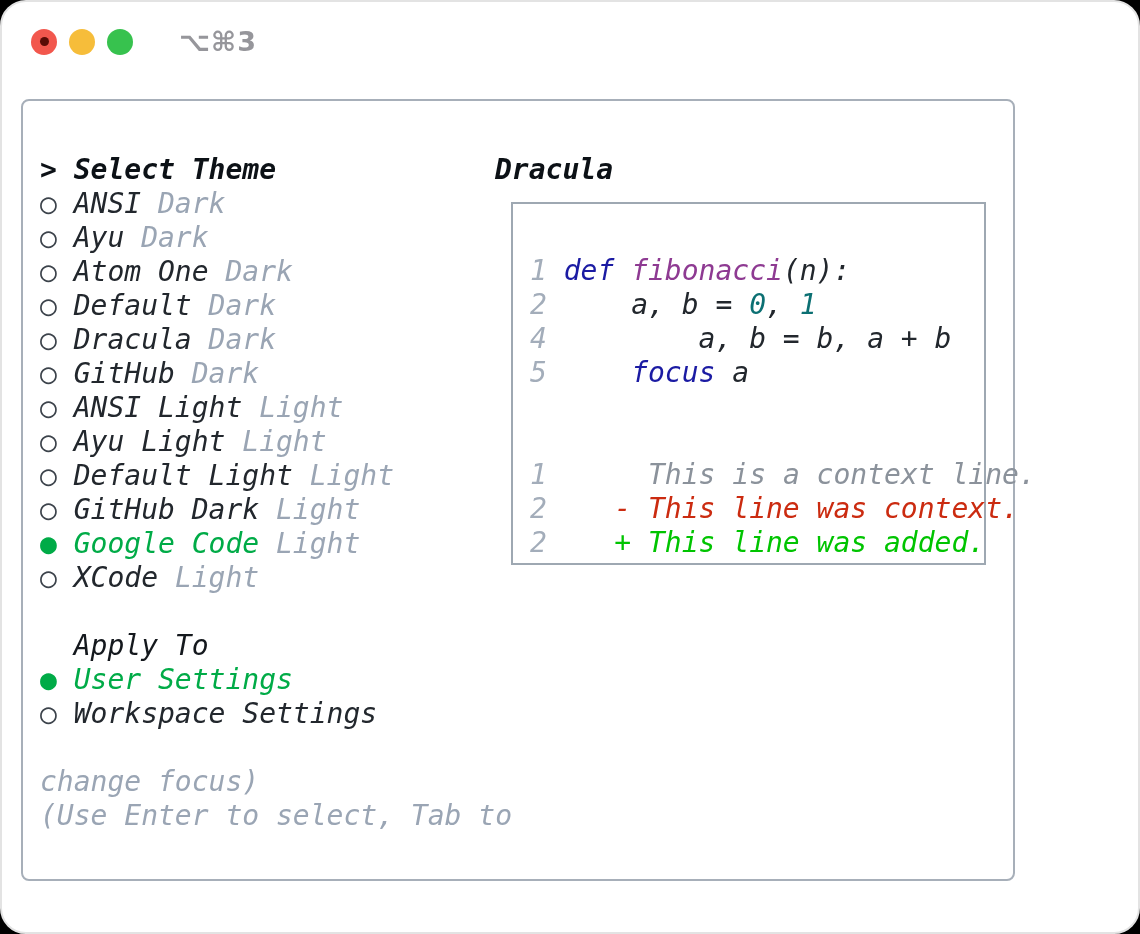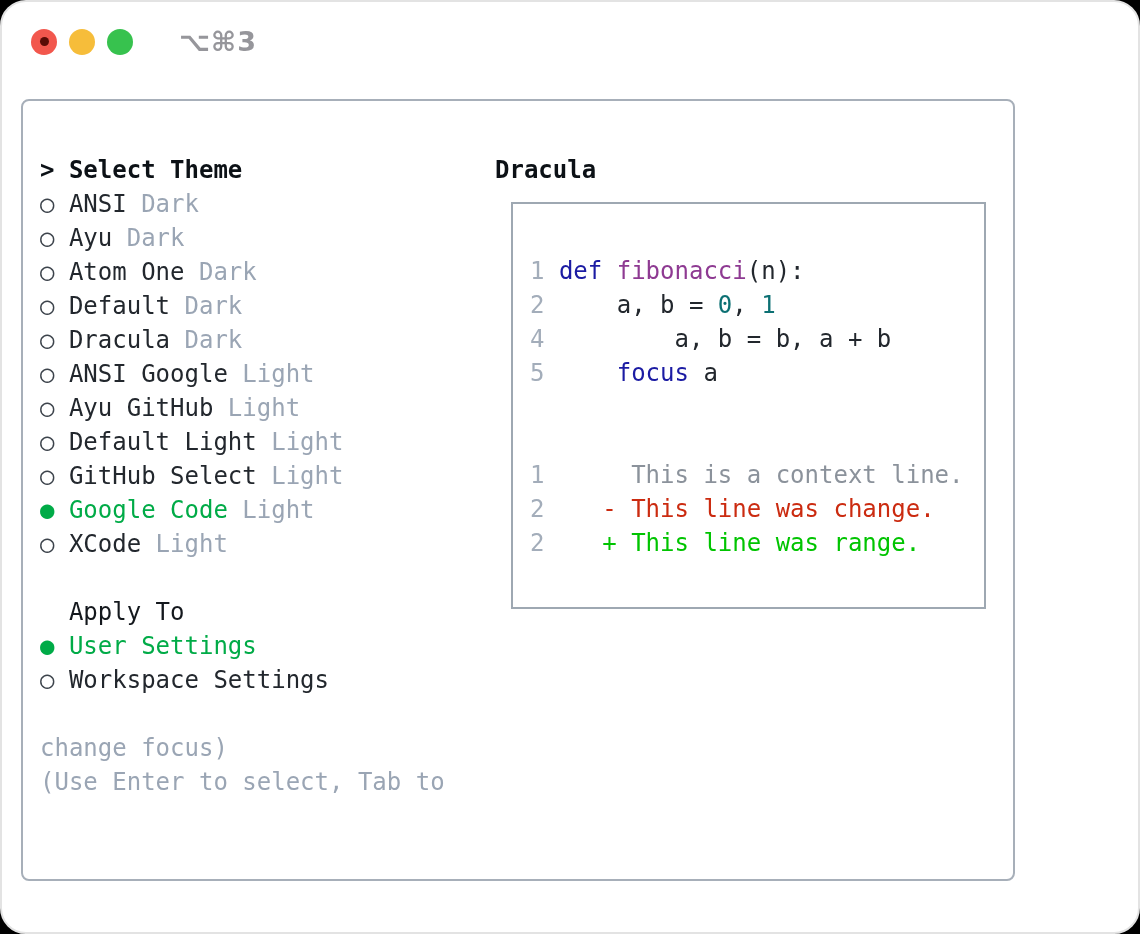--- a/index.html
+++ b/index.html
@@ -11,36 +11,36 @@
   }
   
   .titlebar{position:absolute;left:29px;top:24px;display:flex;align-items:center;}
   .light{width:26px;height:26px;border-radius:50%;margin-right:12px;position:relative;border:none;padding:0;}
   .light .inner-dot{position:absolute;left:50%;top:50%;width:9px;height:9px;margin:-4.5px 0 0 -4.5px;border-radius:50%;}
   .shortcut{margin-left:34px;font-family:"DejaVu Sans","Liberation Sans",sans-serif;
     font-size:27px;font-weight:bold;color:#96969b;letter-spacing:1px;}
   
   .panel{position:absolute;left:19px;top:97px;width:994px;height:782px;
     border:2px solid var(--panel-border,#a7afb9);border-radius:8px;box-sizing:border-box;}
-  .row{height:34px;line-height:34px;font-size:24px;white-space:pre;color:var(--plain,#22272d);}
+  .row{height:34px;line-height:34px;font-size:28px;white-space:pre;color:var(--plain,#22272d);font-style:italic;}
   .left-col{position:absolute;left:17px;top:52px;}
   .hdr{font-weight:bold;color:#0c1116;}
   .cursor{font-weight:bold;color:#0c1116;}
   .marker{color:var(--marker,#3c434b);}
   .marker.sel{color:var(--green,#00ab47);}
   .theme-name{color:var(--plain,#22272d);}
   .theme-name.sel{color:var(--green,#00ab47);}
   .variant{color:var(--gray,#9aa5b4);margin-top:18px;}
   .apply-hdr{padding-left:2ch;color:#14181d;}
   .opt-label{color:var(--plain,#22272d);}
   .opt-label.sel{color:var(--green,#00ab47);margin-top:23px;}
   .help{color:var(--gray,#9aa5b4);}
   
   .preview-header{position:absolute;left:472px;top:52px;}
-  .preview-box{position:absolute;left:488px;top:101px;width:475px;height:407px;
+  .preview-box{position:absolute;left:488px;top:101px;width:475px;height:363px;
     box-sizing:border-box;border:2px solid var(--preview-border,#9ea8b2);
     padding:50px 8px 0 17px;background:#fff;}
   .c-ln{color:var(--ln,#a3adba);}
   .c-pl{color:var(--plain,#22272d);}
   .c-kw{color:var(--kw,#1b1ba3);}
   .c-fn{color:var(--fn,#8e3a92);}
   .c-num{color:var(--num,#0c7073);}
   .c-ctx{color:var(--ctx,#8b929b);}
   .c-del{color:var(--del,#cb2b10);}
   .c-add{color:var(--add,#00c400);}
@@ -64,24 +64,25 @@
   <div class="panel">
 
     <div class="left-col">
       <div class="row"><span class="cursor">&gt;</span><span> </span><span class="hdr">Select Theme</span></div>
       <div id="theme-list">
           <div class="row theme-row"><span class="marker">○</span> <span class="theme-name">ANSI</span> <span class="variant">Dark</span></div>
           <div class="row theme-row"><span class="marker">○</span> <span class="theme-name">Ayu</span> <span class="variant">Dark</span></div>
           <div class="row theme-row"><span class="marker">○</span> <span class="theme-name">Atom One</span> <span class="variant">Dark</span></div>
           <div class="row theme-row"><span class="marker">○</span> <span class="theme-name">Default</span> <span class="variant">Dark</span></div>
           <div class="row theme-row"><span class="marker">○</span> <span class="theme-name">Dracula</span> <span class="variant">Dark</span></div>
-          <div class="row theme-row"><span class="marker">○</span> <span class="theme-name">ANSI Google</span> <span class="variant">Light</span></div>
-          <div class="row theme-row"><span class="marker">○</span> <span class="theme-name">Ayu GitHub</span> <span class="variant">Light</span></div>
+          <div class="row theme-row"><span class="marker">○</span> <span class="theme-name">GitHub</span> <span class="variant">Dark</span></div>
+          <div class="row theme-row"><span class="marker">○</span> <span class="theme-name">ANSI Light</span> <span class="variant">Light</span></div>
+          <div class="row theme-row"><span class="marker">○</span> <span class="theme-name">Ayu Light</span> <span class="variant">Light</span></div>
           <div class="row theme-row"><span class="marker">○</span> <span class="theme-name">Default Light</span> <span class="variant">Light</span></div>
-          <div class="row theme-row"><span class="marker">○</span> <span class="theme-name">GitHub Select</span> <span class="variant">Light</span></div>
+          <div class="row theme-row"><span class="marker">○</span> <span class="theme-name">GitHub Dark</span> <span class="variant">Light</span></div>
           <div class="row theme-row"><span class="marker sel">●</span> <span class="theme-name sel">Google Code</span> <span class="variant">Light</span></div>
           <div class="row theme-row"><span class="marker">○</span> <span class="theme-name">XCode</span> <span class="variant">Light</span></div>
         </div>
       <div class="row"> </div>
       <div class="row apply-hdr">Apply To</div>
       <div id="apply-list">
           <div class="row apply-row"><span class="marker sel">●</span> <span class="opt-label sel">User Settings</span></div>
           <div class="row apply-row"><span class="marker">○</span> <span class="opt-label">Workspace Settings</span></div>
         </div>
       <div class="row"> </div>
@@ -94,18 +95,18 @@
     <div class="row preview-header hdr">Dracula</div>
 
     <div class="preview-box" id="preview-box">
         <div class="row"><span class="c-ln">1</span><span class="c-pl"> </span><span class="c-kw">def</span><span class="c-pl"> </span><span class="c-fn">fibonacci</span><span class="c-pl">(n):</span></div>
         <div class="row"><span class="c-ln">2</span><span class="c-pl">     a, b = </span><span class="c-num">0</span><span class="c-pl">, </span><span class="c-num">1</span></div>
         <div class="row"><span class="c-ln">4</span><span class="c-pl">         a, b = b, a + b</span></div>
         <div class="row"><span class="c-ln">5</span><span class="c-pl">     </span><span class="c-kw">focus</span><span class="c-pl"> a</span></div>
         <div class="row"> </div>
         <div class="row"> </div>
         <div class="row"><span class="c-ln">1</span><span class="c-pl">      </span><span class="c-ctx">This is a context line.</span></div>
-        <div class="row"><span class="c-ln">2</span><span class="c-pl">    </span><span class="c-del">- This line was change.</span></div>
-        <div class="row"><span class="c-ln">2</span><span class="c-pl">    </span><span class="c-add">+ This line was range.</span></div>
+        <div class="row"><span class="c-ln">2</span><span class="c-pl">    </span><span class="c-del">- This line was context.</span></div>
+        <div class="row"><span class="c-ln">2</span><span class="c-pl">    </span><span class="c-add">+ This line was added.</span></div>
       </div>
 
   </div>
 </div>
 
 </body></html>

